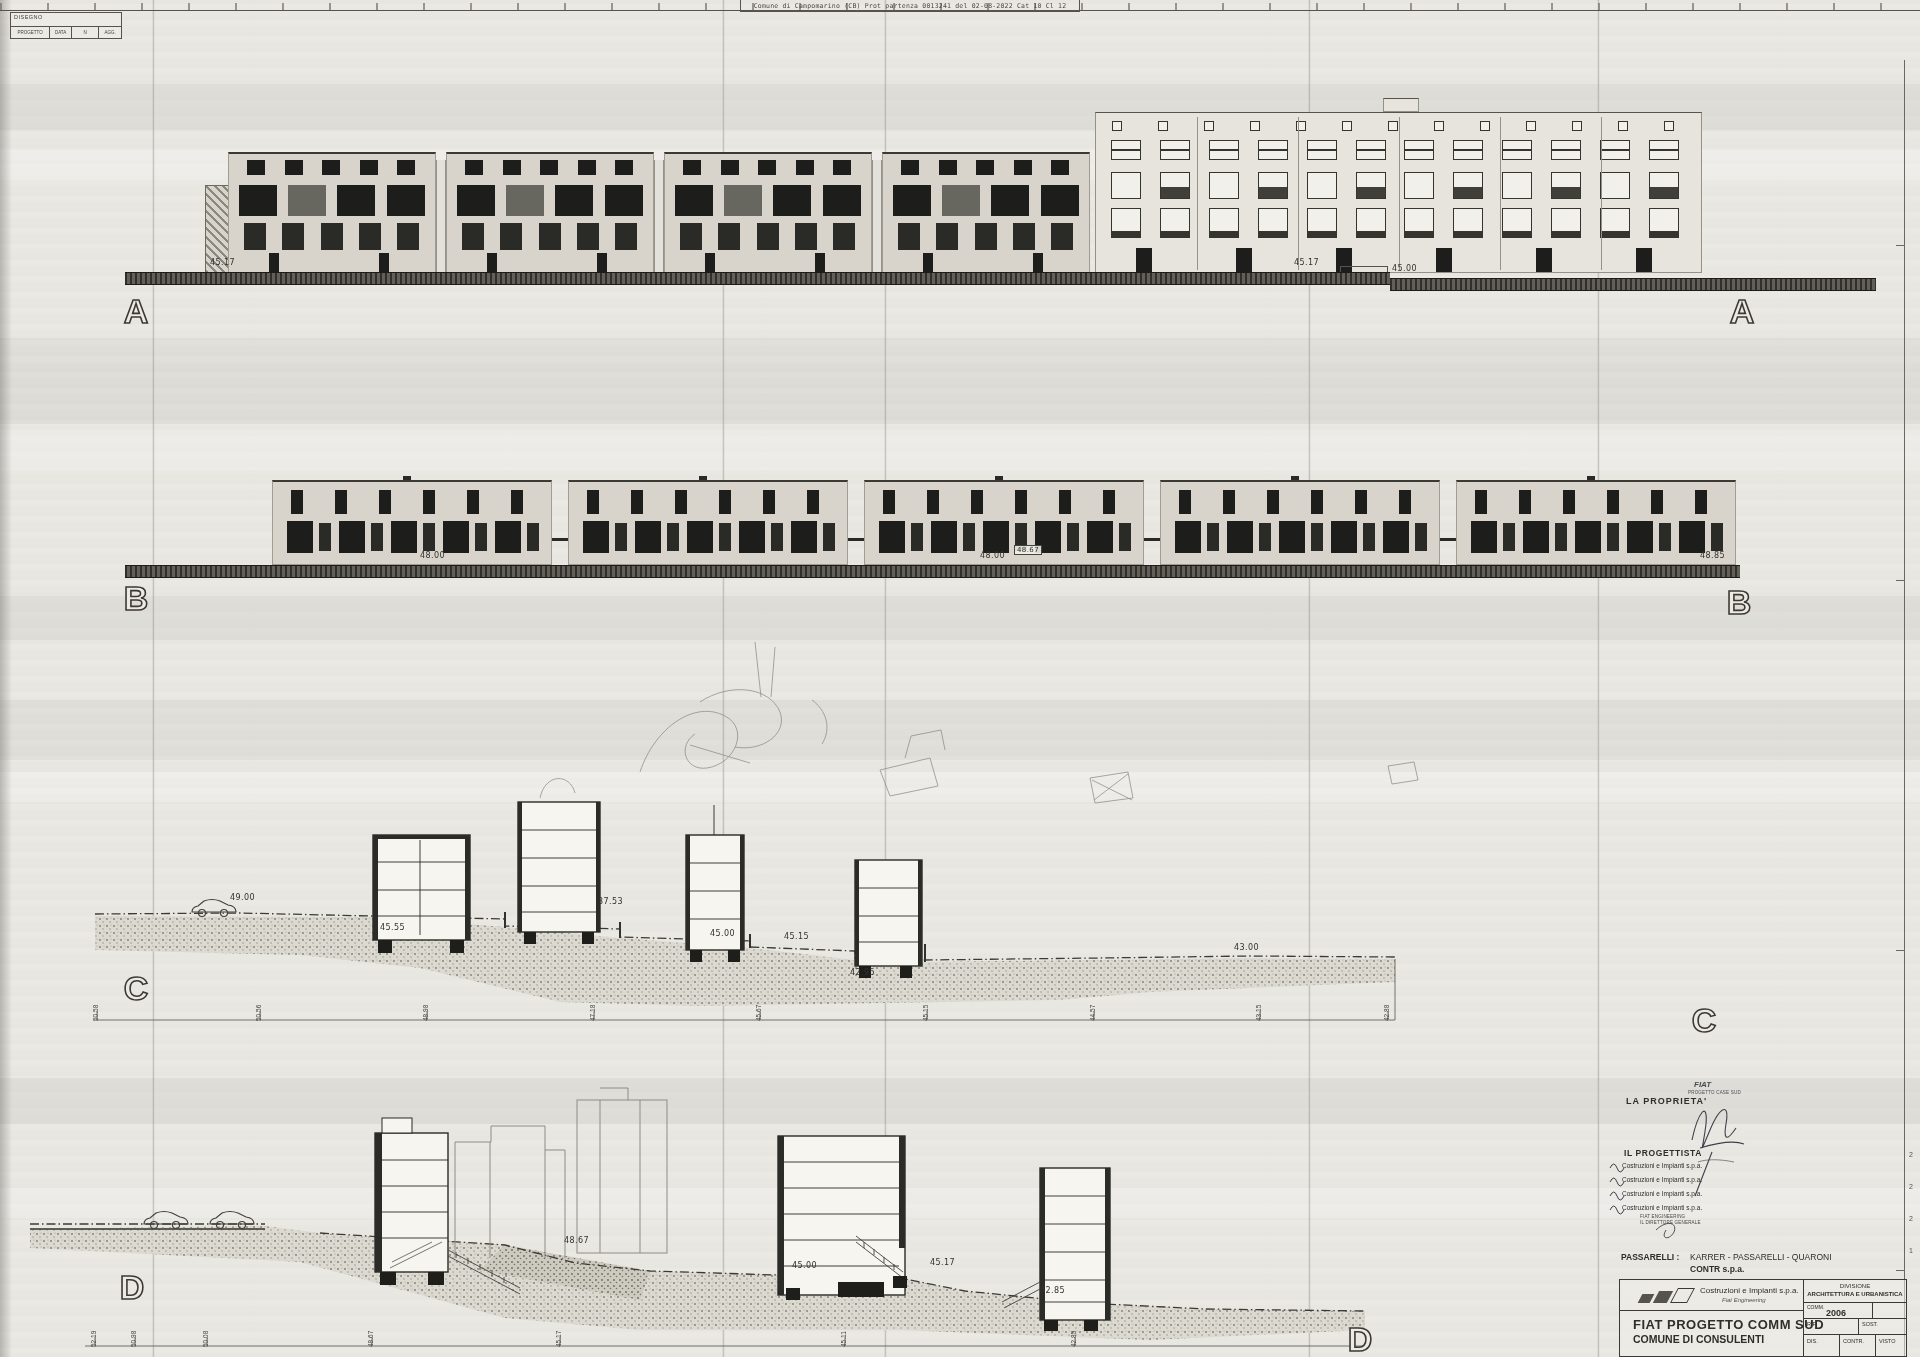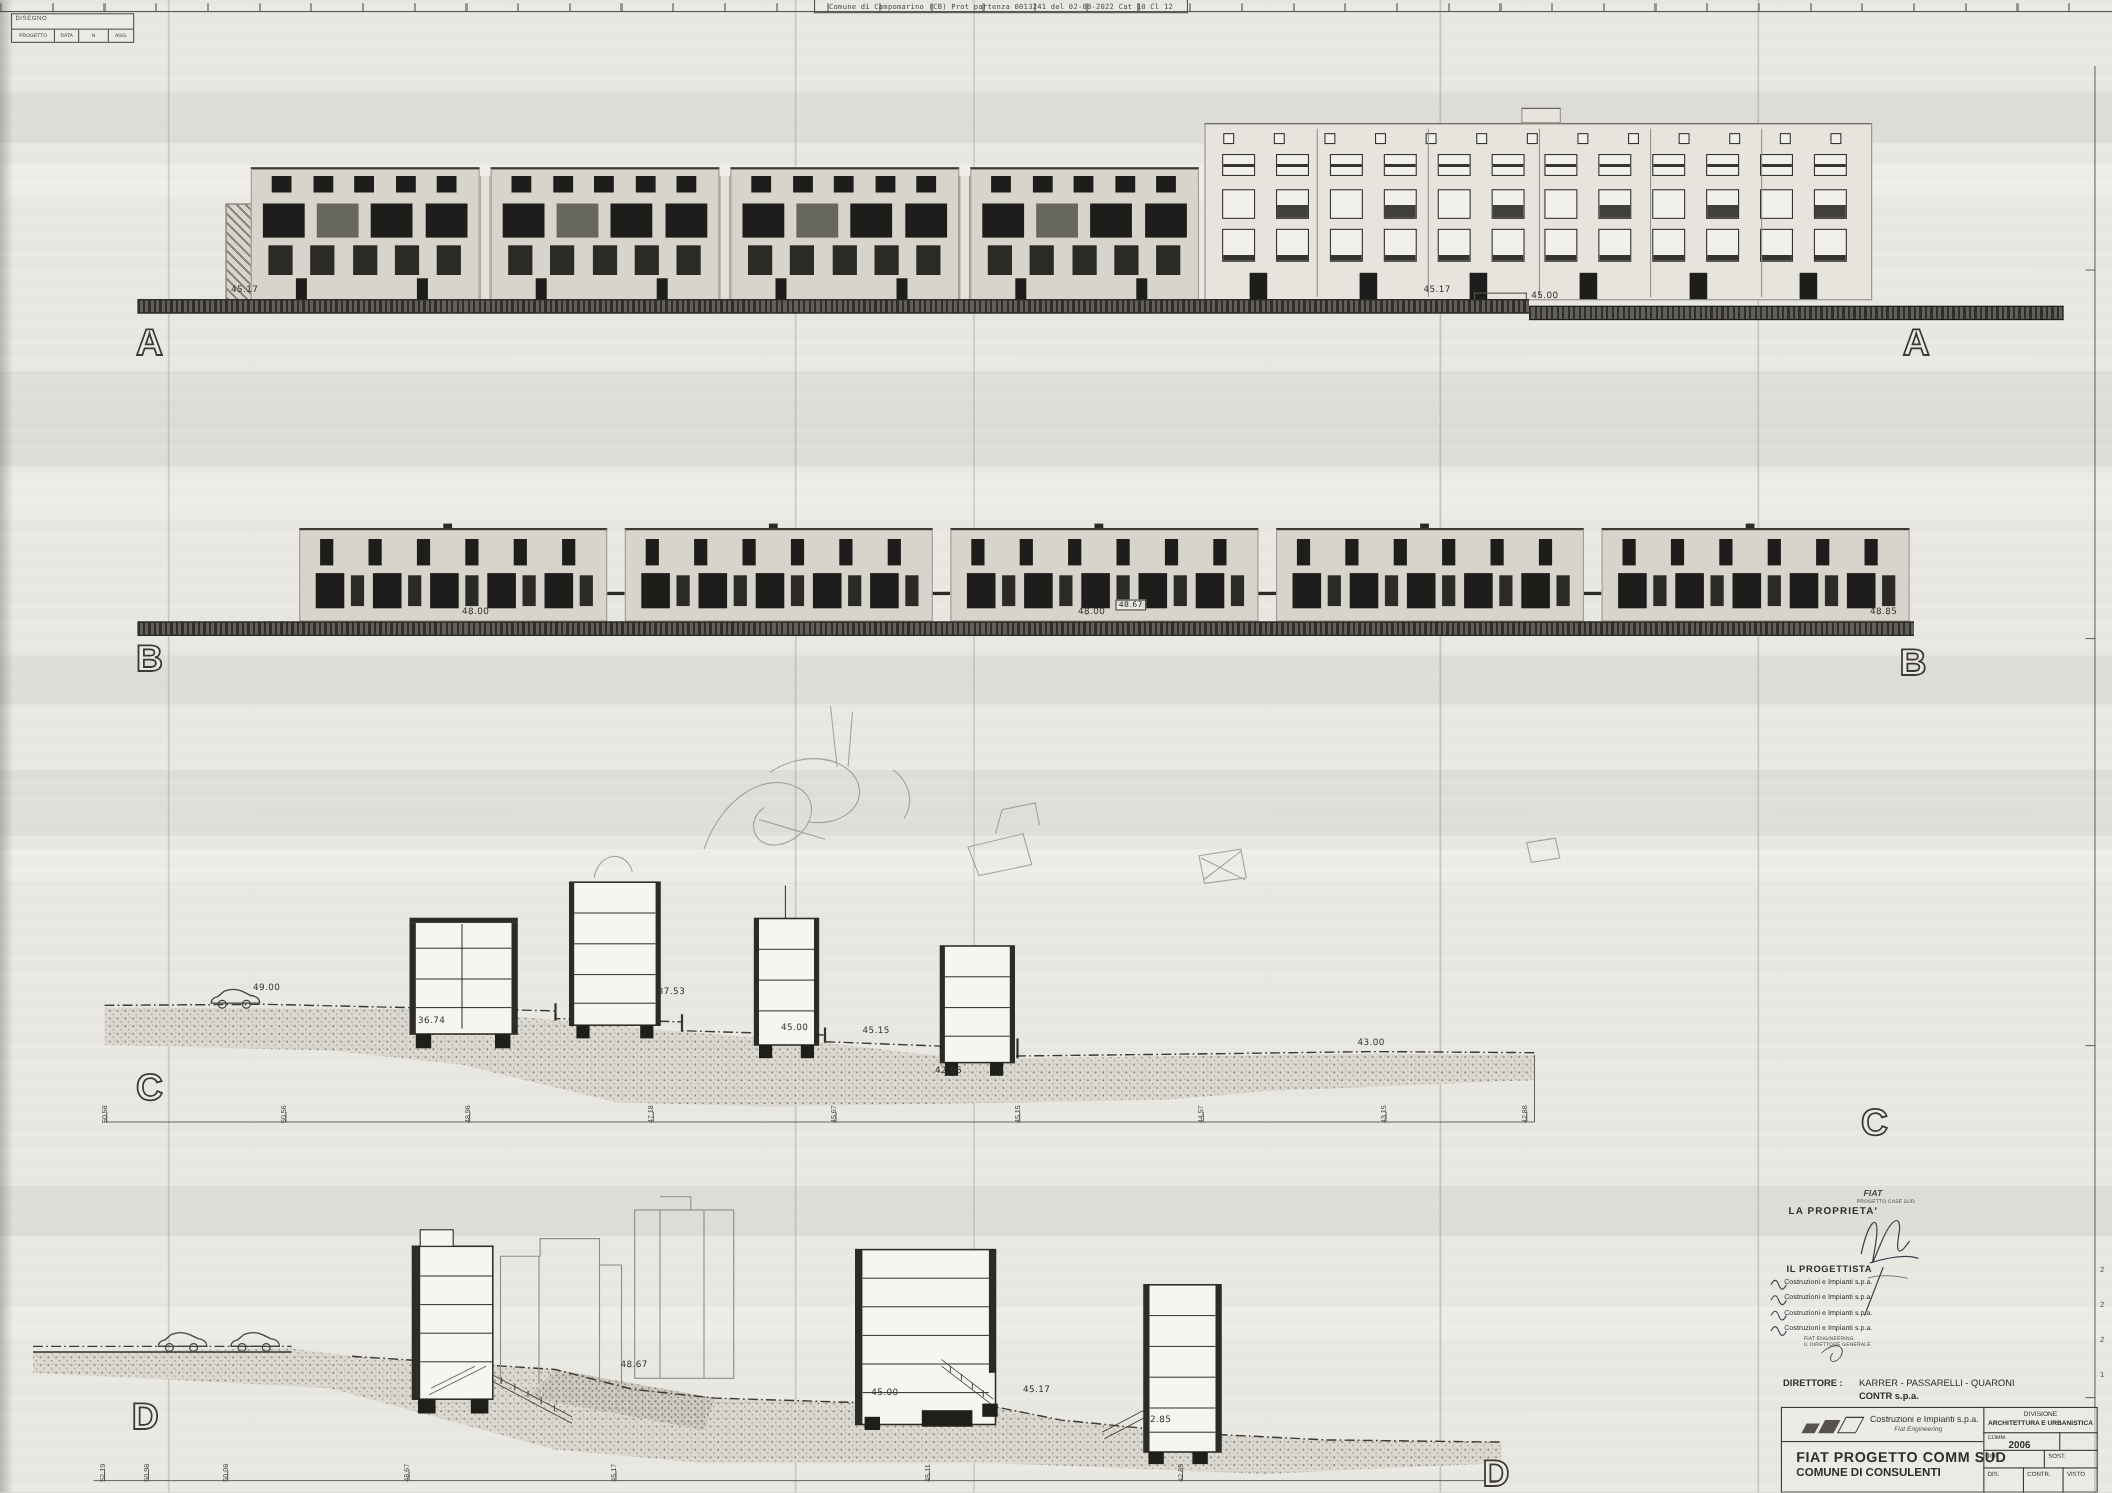--- a/index.html
+++ b/index.html
@@ -520,21 +520,21 @@
     <g stroke="#3f3f4a" fill="none">
       <path stroke-width="1.1" d="M1692,1140 c6,-28 16,-40 14,-16 c-3,26 -8,34 4,6 c10,-24 20,-28 16,-6 c-3,18 2,16 10,4 M1700,1148 c20,-6 34,-8 44,-4 M1712,1152 L1695,1196"></path>
       <path stroke-width="0.6" d="M1698,1162 c8,-3 22,-3 36,0"></path>
       <path stroke-width="1" d="M1610,1168 q4,-8 7,0 t7,0 M1610,1182 q4,-8 7,0 t7,0 M1610,1196 q4,-8 7,0 t7,0 M1610,1210 q4,-8 7,0 t7,0"></path>
       <path stroke-width="0.9" d="M1656,1230 c10,-10 22,-8 18,2 c-4,8 -14,8 -8,-2"></path>
     </g>
   </svg>
 
   <span class="lvl" style="left:230px;top:893px">49.00</span>
   <span class="lvl" style="left:598px;top:897px">37.53</span>
-  <span class="lvl" style="left:380px;top:923px">36.74</span>
+  <span class="lvl" style="left:380px;top:923px">45.55</span>
   <span class="lvl" style="left:710px;top:929px">45.00</span>
   <span class="lvl" style="left:784px;top:932px">45.15</span>
   <span class="lvl" style="left:850px;top:968px">42.95</span>
   <span class="lvl" style="left:1234px;top:943px">43.00</span>
   <span class="vdim" style="left:99px;top:1014px">50.58</span>
   <span class="vdim" style="left:262px;top:1014px">50.56</span>
   <span class="vdim" style="left:429px;top:1014px">48.98</span>
   <span class="vdim" style="left:596px;top:1014px">47.18</span>
   <span class="vdim" style="left:762px;top:1014px">45.67</span>
   <span class="vdim" style="left:929px;top:1014px">45.15</span>
@@ -569,21 +569,21 @@
   <span class="sig" style="left:1626px;top:1096px;font-size:9px;font-weight:bold;letter-spacing:1px">LA  PROPRIETA'</span>
   <span class="sig" style="left:1694px;top:1080px;font-size:8px;font-style:italic;font-weight:bold;color:#4a4a55">FIAT</span>
   <span class="sig tiny" style="left:1688px;top:1090px;color:#4a4a55">PROGETTO CASE SUD</span>
   <span class="sig" style="left:1624px;top:1148px;font-size:8.5px;font-weight:bold;letter-spacing:.6px">IL  PROGETTISTA</span>
   <span class="sig" style="left:1622px;top:1162px;font-size:6.5px">Costruzioni e Impianti s.p.a.</span>
   <span class="sig" style="left:1622px;top:1176px;font-size:6.5px">Costruzioni e Impianti s.p.a.</span>
   <span class="sig" style="left:1622px;top:1190px;font-size:6.5px">Costruzioni e Impianti s.p.a.</span>
   <span class="sig" style="left:1622px;top:1204px;font-size:6.5px">Costruzioni e Impianti s.p.a.</span>
   <span class="sig tiny" style="left:1640px;top:1214px">FIAT ENGINEERING</span>
   <span class="sig tiny" style="left:1640px;top:1220px">IL DIRETTORE GENERALE</span>
-  <span class="sig" style="left:1621px;top:1252px;font-size:8.5px;font-weight:bold">DIRETTORE :</span>
+  <span class="sig" style="left:1621px;top:1252px;font-size:8.5px;font-weight:bold">PASSARELLI :</span>
   <span class="sig" style="left:1690px;top:1252px;font-size:8.5px;font-weight:normal">KARRER - PASSARELLI - QUARONI</span>
   <span class="sig" style="left:1690px;top:1264px;font-size:8.5px;font-weight:bold">CONTR  s.p.a.</span>
 
   <div class="tb-border" style="left:1619px;top:1279px;width:288px;height:78px"></div>
   <div class="tb-v" style="left:1803px;top:1279px;width:1px;height:78px"></div>
   <div class="tb-h" style="left:1619px;top:1310px;width:184px;height:1px"></div>
   <div class="logo-par" style="left:1640px;top:1294px;width:12px;height:9px;background:#55534c"></div>
   <div class="logo-par" style="left:1656px;top:1291px;width:14px;height:12px;background:#55534c"></div>
   <div class="logo-par" style="left:1674px;top:1288px;width:17px;height:15px;border:1.4px solid #3a3934"></div>
   <span class="sig" style="left:1700px;top:1286px;font-size:8px">Costruzioni e Impianti s.p.a.</span>

